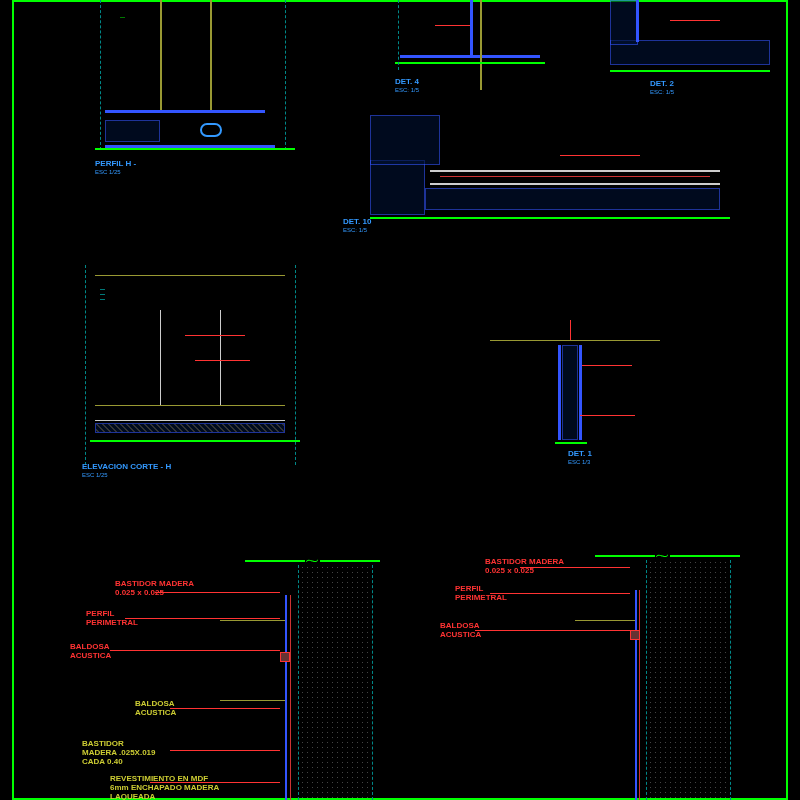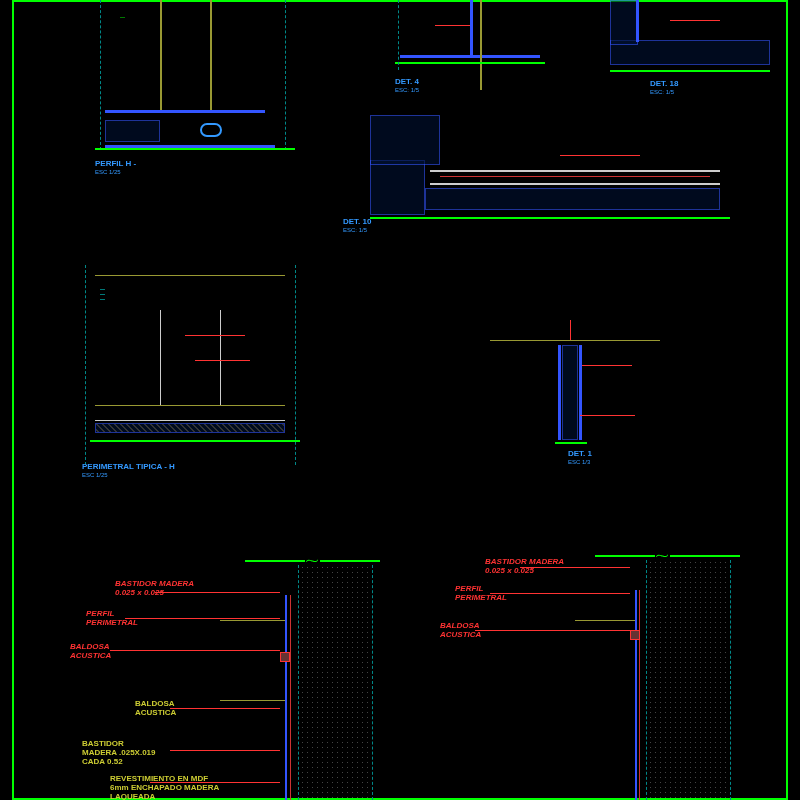--- a/index.html
+++ b/index.html
@@ -1,21 +1,21 @@
 <!DOCTYPE html>
 <html><head>
 <meta charset="utf-8">
 <style>
   * { margin:0; padding:0; box-sizing:border-box; }
   body { background:#000; width:800px; height:800px; position:relative; font-family:Arial,sans-serif; overflow:hidden; }
   .frame { position:absolute; border:2px solid #00ff00; }
   .lbl { position:absolute; font-size:8px; font-weight:bold; line-height:1.1; white-space:nowrap; }
   .lbl.blue { color:#3399ff; }
   .lbl.cyan { color:#00cccc; }
-  .lbl.red  { color:#ff3333;font-style:italic; }
+  .lbl.red  { color:#ff3333; }
   .lbl.yel  { color:#cccc33; }
   .lbl.grn  { color:#00cc00; }
   .sub { font-size:6px; font-weight:normal; display:block; }
   .line { position:absolute; background:#888; }
   .line.grn { background:#00ff00; }
   .line.blu { background:#3355ff; }
   .line.red { background:#cc3333; }
   .line.yel { background:#999933; }
   .line.wht { background:#ccc; }
   .hatch { position:absolute; background-image:radial-gradient(#fff 0.5px, transparent 0.5px); background-size:6px 6px; background-color:#001133; opacity:0.6; border:1px solid #3355ff;}
@@ -61,21 +61,21 @@
 </div>
 
 <div style="position:absolute; left:590px; top:0px; width:190px; height:100px;">
   <div class="hatch" style="left:20px; top:40px; width:160px; height:25px;"></div>
   <div class="hatch" style="left:20px; top:0px; width:28px; height:45px;"></div>
   <div class="line blu" style="left:46px; top:0; width:3px; height:42px;"></div>
   <div class="line grn" style="left:20px; top:70px; width:160px; height:2px;"></div>
   <div class="leadr" style="left:80px; top:20px; width:50px;"></div>
 </div>
 <div class="lbl blue" style="left:650px; top:80px;">
-  <span>DET. 18</span>
+  <span>DET. 2</span>
   <span class="sub">ESC: 1/5</span>
 </div>
 
 <div style="position:absolute; left:330px; top:115px; width:420px; height:115px;">
   <div class="hatch" style="left:40px; top:45px; width:55px; height:55px;"></div>
   <div class="hatch" style="left:40px; top:0px; width:70px; height:50px;"></div>
   <div class="hatch" style="left:95px; top:73px; width:295px; height:22px;"></div>
   <div class="line wht" style="left:100px; top:55px; width:290px; height:2px;"></div>
   <div class="line wht" style="left:100px; top:68px; width:290px; height:2px;"></div>
   <div class="line red" style="left:110px; top:61px; width:270px; height:1px;"></div>
@@ -95,21 +95,21 @@
   <div class="line wht" style="left:30px; top:155px; width:190px; height:1px;"></div>
   <div class="hatch" style="left:30px; top:158px; width:190px; height:10px; background-image:repeating-linear-gradient(45deg,#555 0 1px,transparent 1px 4px);"></div>
   <div class="line grn" style="left:25px; top:175px; width:210px; height:2px;"></div>
   <div class="line wht" style="left:95px; top:45px; width:1px; height:95px;"></div>
   <div class="line wht" style="left:155px; top:45px; width:1px; height:95px;"></div>
   <div class="leadr" style="left:120px; top:70px; width:60px;"></div>
   <div class="leadr" style="left:130px; top:95px; width:55px;"></div>
   <div class="lbl cyan" style="left:35px; top:22px; font-size:5px; line-height:1;">—<br>—<br>—</div>
 </div>
 <div class="lbl blue" style="left:82px; top:463px;">
-  <span>PERIMETRAL TIPICA - H</span>
+  <span>ELEVACION CORTE - H</span>
   <span class="sub">ESC 1/25</span>
 </div>
 
 <div style="position:absolute; left:470px; top:310px; width:210px; height:150px;">
   <div class="line yel" style="left:20px; top:30px; width:170px; height:1px;"></div>
   <div class="hatch" style="left:92px; top:35px; width:16px; height:95px;"></div>
   <div class="line blu" style="left:88px; top:35px; width:3px; height:95px;"></div>
   <div class="line blu" style="left:109px; top:35px; width:3px; height:95px;"></div>
   <div class="line grn" style="left:85px; top:132px; width:32px; height:2px;"></div>
   <div class="leadr" style="left:112px; top:55px; width:50px;"></div>
@@ -150,21 +150,21 @@
 <div class="lbl red" style="left:115px; top:580px; white-space:pre;">BASTIDOR MADERA
 0.025 x 0.025</div>
 <div class="lbl red" style="left:86px; top:610px; white-space:pre;">PERFIL
 PERIMETRAL</div>
 <div class="lbl red" style="left:70px; top:643px; white-space:pre;">BALDOSA
 ACUSTICA</div>
 <div class="lbl yel" style="left:135px; top:700px; white-space:pre;">BALDOSA
 ACUSTICA</div>
 <div class="lbl yel" style="left:82px; top:740px; white-space:pre;">BASTIDOR
 MADERA .025X.019
-CADA 0.52</div>
+CADA 0.40</div>
 <div class="lbl yel" style="left:110px; top:775px; white-space:pre;">REVESTIMIENTO EN MDF
 6mm ENCHAPADO MADERA
 LAQUEADA</div>
 
 <div style="position:absolute; left:430px; top:535px; width:340px; height:265px;">
   <div class="line grn" style="left:165px; top:20px; width:60px; height:2px;"></div>
   <div class="brk" style="left:225px; top:10px;">⁓</div>
   <div class="line grn" style="left:240px; top:20px; width:70px; height:2px;"></div>
 
   <div class="hatchD" style="left:218px; top:25px; width:80px; height:240px;"></div>

